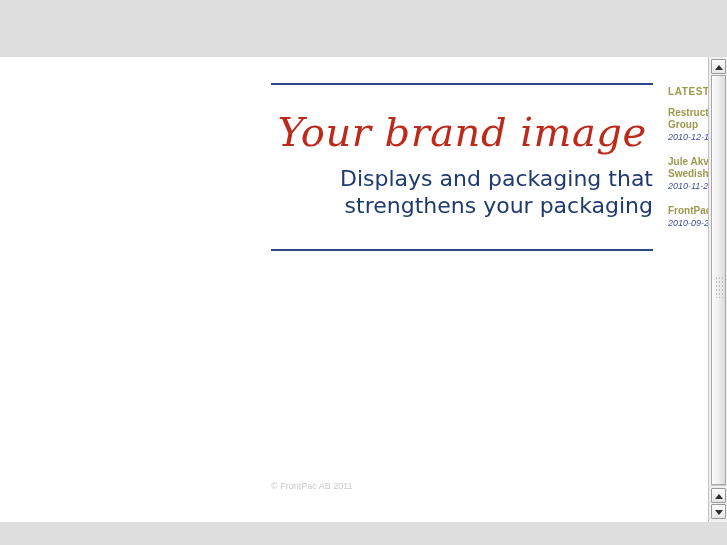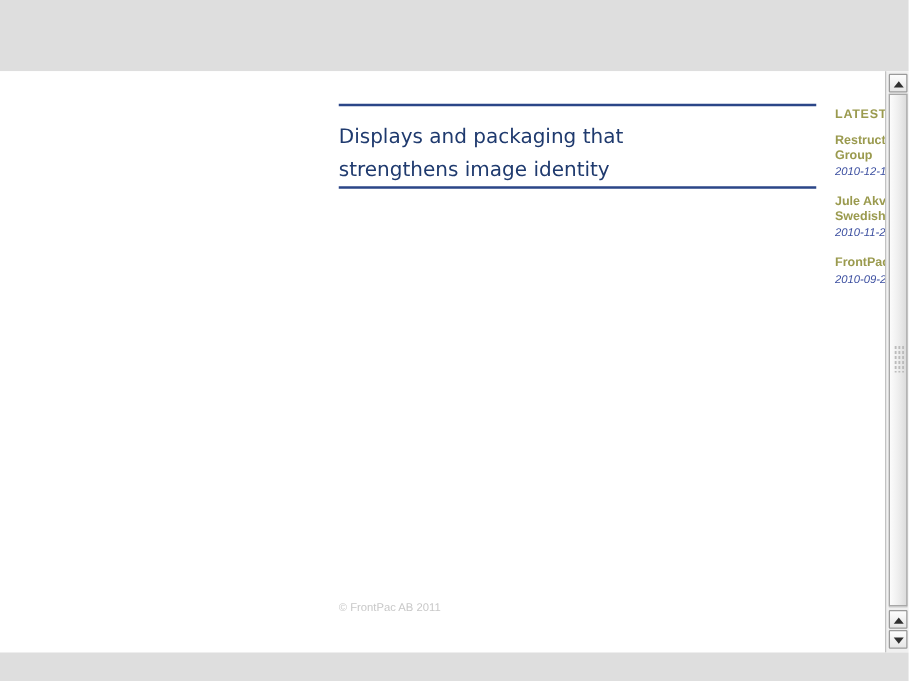--- a/index.html
+++ b/index.html
@@ -69,24 +69,25 @@
     font-style: italic;
     font-weight: 400;
     font-size: 40px;
     line-height: 46px;
     letter-spacing: 0.5px;
     white-space: nowrap;
   }
   .subtitle {
     margin: 0;
     padding-top: 10px;
-    text-align: left;
+    padding-bottom: 30px;
+    text-align: right;
     color: #1f3a6e;
     font-family: "DejaVu Sans", sans-serif;
-    font-size: 16px;
+    font-size: 22px;
     line-height: 27px;
   }
   .subtitle .line {
     display: block;
   }
   
   .sidebar {
     position: absolute;
     left: 668px;
     top: 29px;
@@ -206,23 +207,24 @@
 
 <div class="screen">
 
   <div class="chrome-top"></div>
 
   <div class="page">
 
     <div class="hero">
       <div class="rule"></div>
       <div class="hero-inner">
+        <div class="headline">Your brand image</div>
         <div class="subtitle">
           <span class="line">Displays and packaging that</span>
-          <span class="line">strengthens image identity</span>
+          <span class="line">strengthens your packaging</span>
         </div>
       </div>
       <div class="rule bottom"></div>
     </div>
 
     <div class="sidebar">
       <div class="sidebar-title">LATEST N</div>
 
       <div class="news-item">
         <span class="news-title">Restructu</span>

